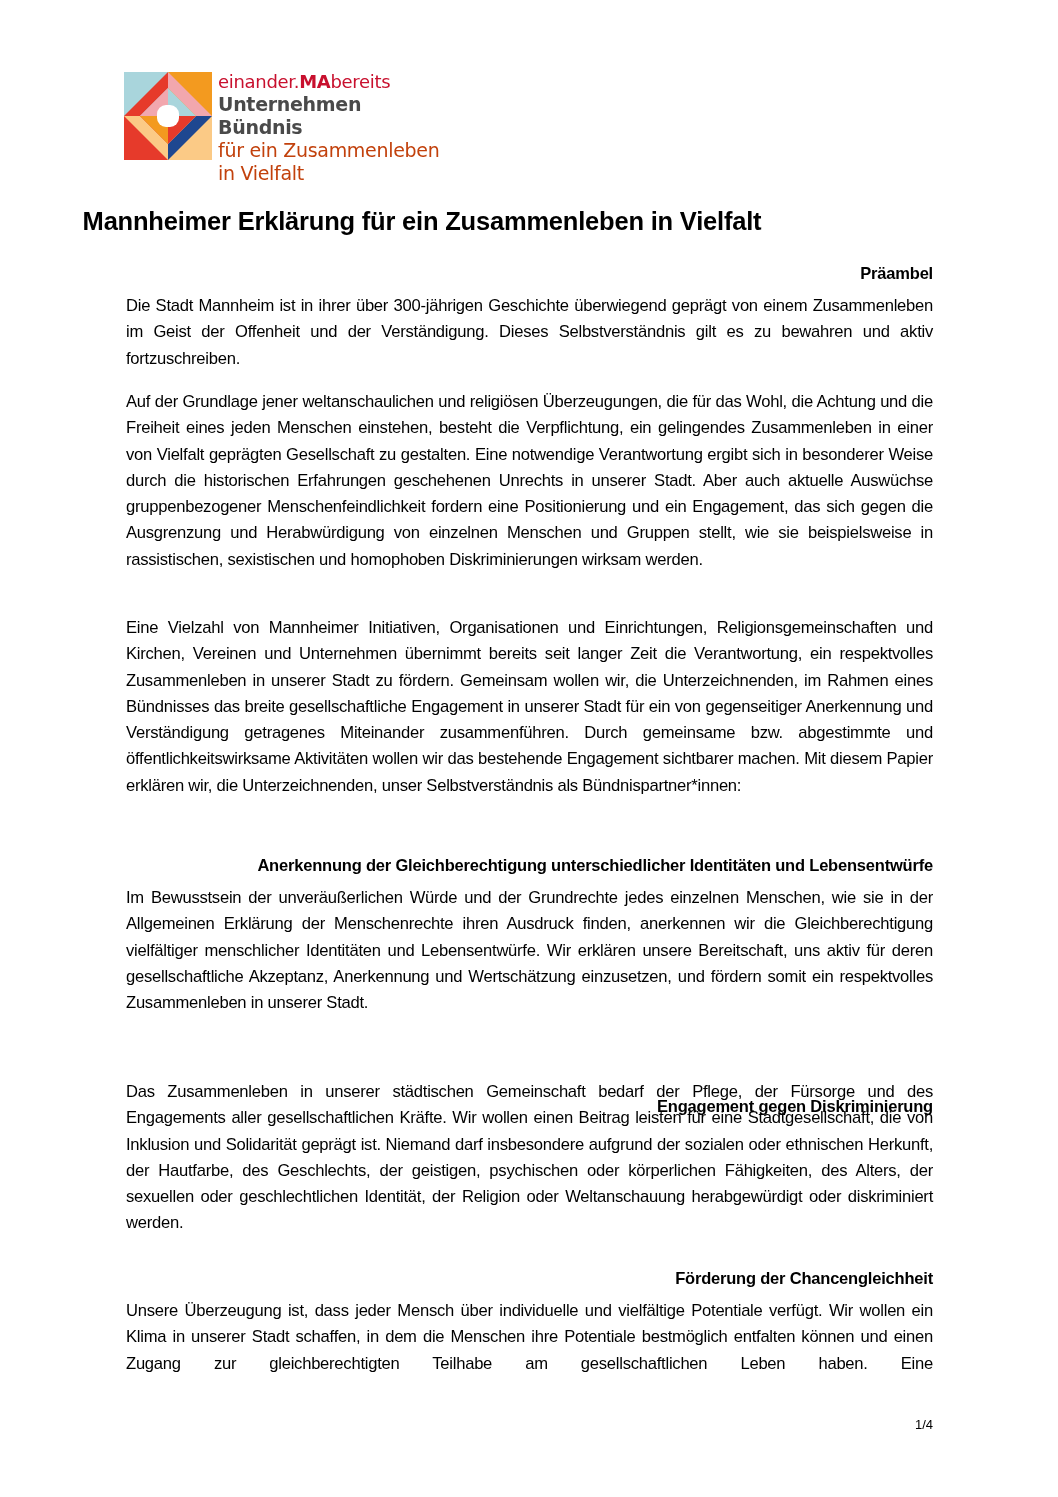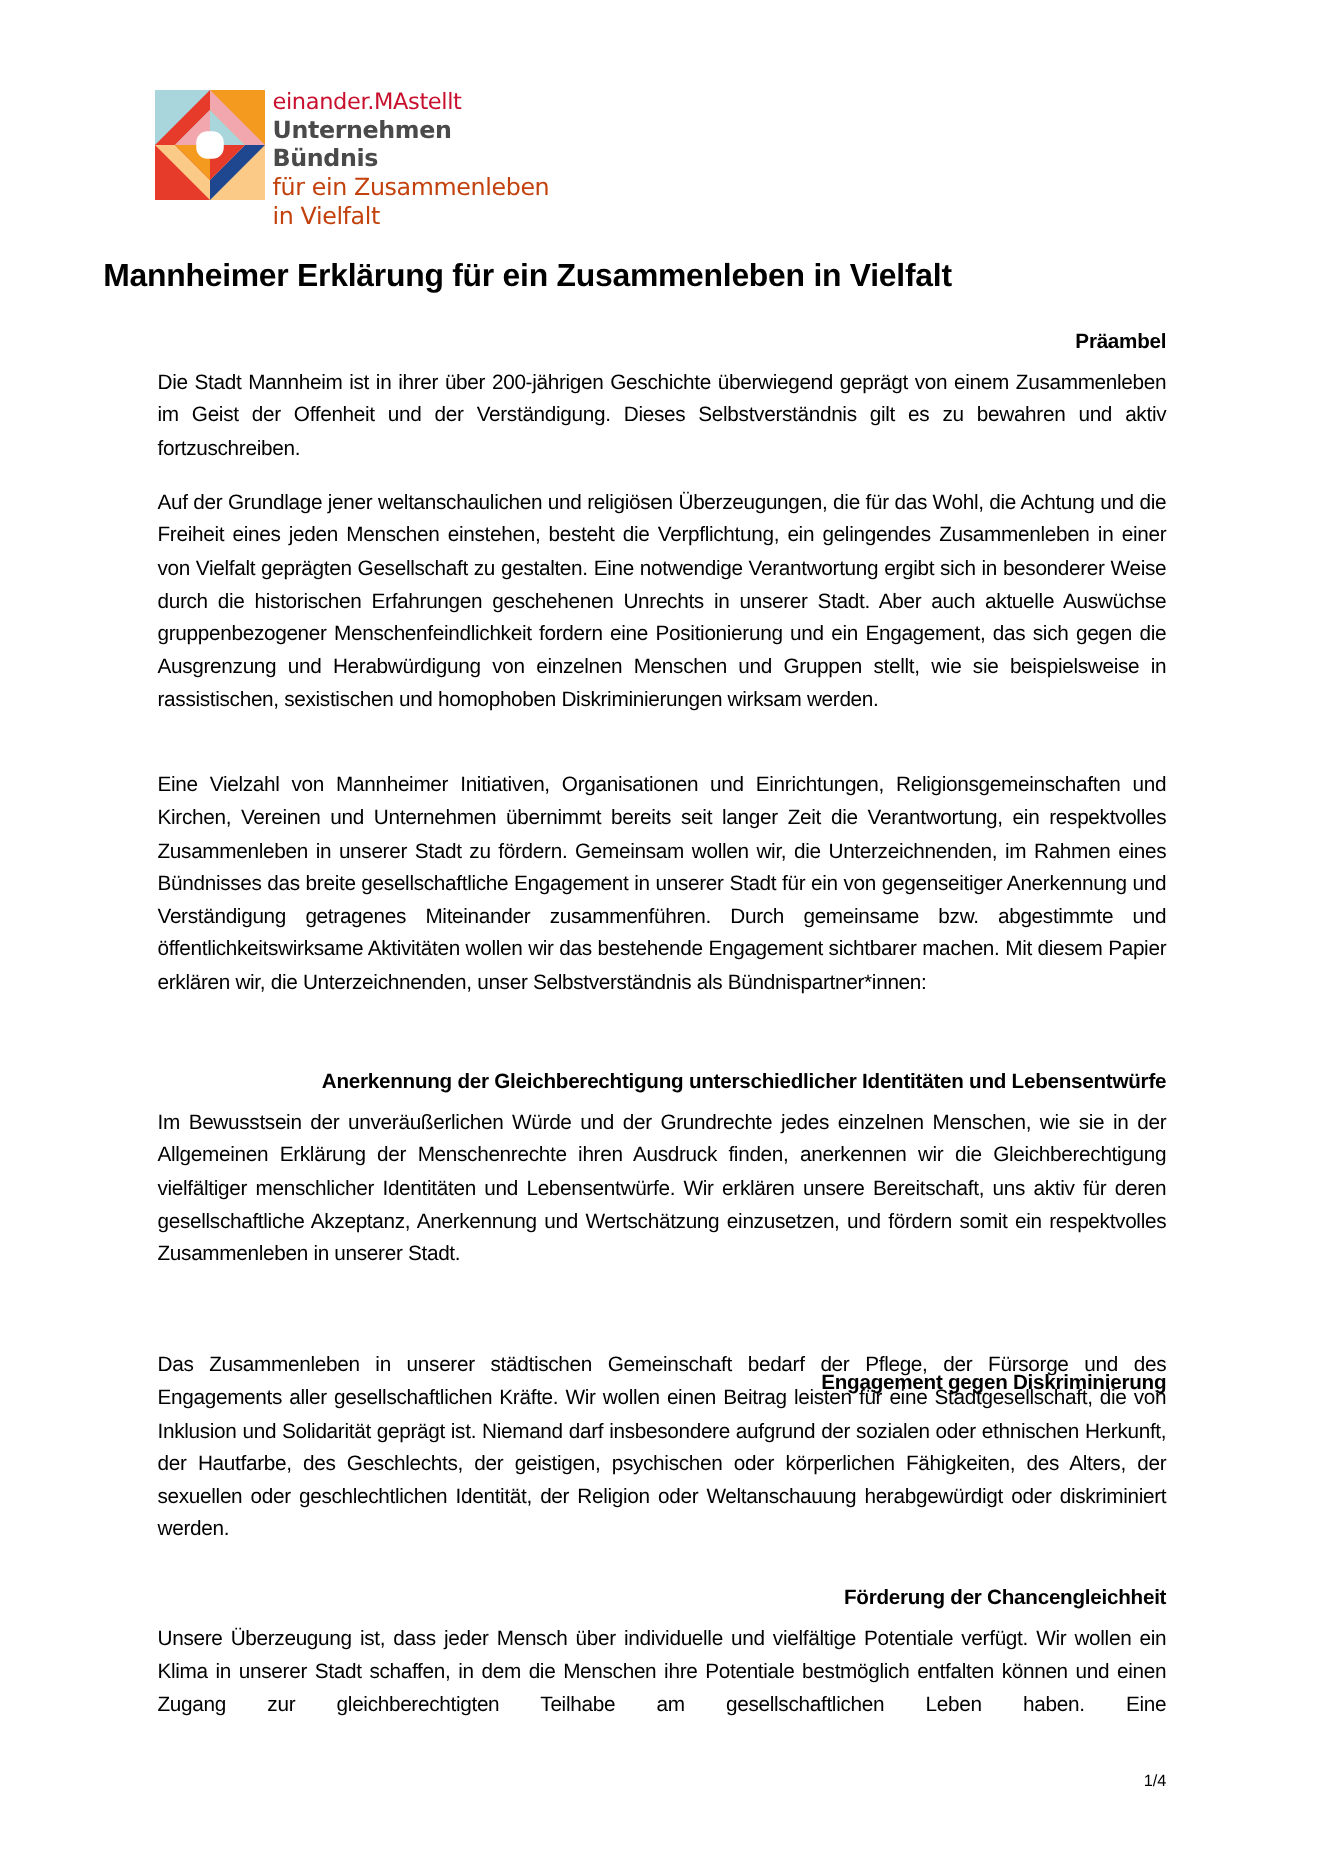--- a/index.html
+++ b/index.html
@@ -3,21 +3,21 @@
 <meta charset="utf-8">
 <style>
   html, body { margin: 0; padding: 0; background: #ffffff; }
   body { width: 1058px; height: 1497px; position: relative; overflow: hidden;
          font-family: "Liberation Sans", sans-serif; color: #000; }
   .logo-wrap { position: absolute; left: 124px; top: 72px; width: 320px; height: 92px; }
   .logo-mark { position: absolute; left: 0; top: 0; width: 88px; height: 88px; }
   .logo-text { position: absolute; left: 94px; top: -2px; font-family: "DejaVu Sans", sans-serif;
                line-height: 23px; font-size: 19px; letter-spacing: -0.3px; }
   .logo-line1 { color: #c8102e; font-size: 18px; }
-  .logo-line1 b { font-weight: normal; }
+  .logo-line1 b { font-weight: bold; }
   .logo-line2 { color: #4a4a4a; font-weight: bold; }
   .logo-line3, .logo-line4 { color: #c2410c; }
 
   .doc-title { position: absolute; left: 0; width: 844px; top: 207px; text-align: center;
                font-weight: bold; font-size: 25.5px; letter-spacing: -0.2px; }
   .content { position: absolute; left: 126px; width: 807px; top: 0; }
   .heading { position: absolute; left: 0; width: 807px; text-align: right; font-weight: bold;
              font-size: 16.5px; letter-spacing: -0.2px; }
   .para { position: absolute; left: 0; width: 807px; text-align: justify; font-size: 16.6px;
           line-height: 26.3px; letter-spacing: -0.25px; text-align-last: left; }
@@ -41,33 +41,33 @@
     <polygon points="0,44 44,88 44,72 16,44" fill="#fbca86"></polygon>
     <polygon points="16,44 44,72 44,44" fill="#f39a1f"></polygon>
 
     <rect x="44" y="44" width="44" height="44" fill="#fbca86"></rect>
     <polygon points="88,44 44,88 44,72 72,44" fill="#1e4790"></polygon>
     <polygon points="72,44 44,72 44,44" fill="#e63a2b"></polygon>
 
     <rect x="33" y="33" width="22" height="22" rx="9" fill="#ffffff"></rect>
   </svg>
   <div class="logo-text">
-    <div class="logo-line1"><span>einander.</span><b>MA</b><span>stellt</span></div>
+    <div class="logo-line1"><span>einander.</span><b>MA</b><span>bereits</span></div>
     <div class="logo-line2">Unternehmen Bündnis</div>
     <div class="logo-line3">für ein Zusammenleben</div>
     <div class="logo-line4">in Vielfalt</div>
   </div>
 </div>
 
 <h1 class="doc-title" style="margin:0;">Mannheimer Erklärung für ein Zusammenleben in Vielfalt</h1>
 
 <div class="content">
 
   <div class="heading" style="top:264px;">Präambel</div>
-  <p class="para" style="top:293px;margin:0;">Die Stadt Mannheim ist in ihrer über 200-jährigen Geschichte überwiegend geprägt von einem Zusammenleben im Geist der Offenheit und der Verständigung. Dieses Selbstverständnis gilt es zu bewahren und aktiv fortzuschreiben.</p>
+  <p class="para" style="top:293px;margin:0;">Die Stadt Mannheim ist in ihrer über 300-jährigen Geschichte überwiegend geprägt von einem Zusammenleben im Geist der Offenheit und der Verständigung. Dieses Selbstverständnis gilt es zu bewahren und aktiv fortzuschreiben.</p>
   <p class="para" style="top:389px;margin:0;">Auf der Grundlage jener weltanschaulichen und religiösen Überzeugungen, die für das Wohl, die Achtung und die Freiheit eines jeden Menschen einstehen, besteht die Verpflichtung, ein gelingendes Zusammenleben in einer von Vielfalt geprägten Gesellschaft zu gestalten. Eine notwendige Verantwortung ergibt sich in besonderer Weise durch die historischen Erfahrungen geschehenen Unrechts in unserer Stadt. Aber auch aktuelle Auswüchse gruppenbezogener Menschenfeindlichkeit fordern eine Positionierung und ein Engagement, das sich gegen die Ausgrenzung und Herabwürdigung von einzelnen Menschen und Gruppen stellt, wie sie beispielsweise in rassistischen, sexistischen und homophoben Diskriminierungen wirksam werden.</p>
   <p class="para" style="top:615px;margin:0;">Eine Vielzahl von Mannheimer Initiativen, Organisationen und Einrichtungen, Religionsgemeinschaften und Kirchen, Vereinen und Unternehmen übernimmt bereits seit langer Zeit die Verantwortung, ein respektvolles Zusammenleben in unserer Stadt zu fördern. Gemeinsam wollen wir, die Unterzeichnenden, im Rahmen eines Bündnisses das breite gesellschaftliche Engagement in unserer Stadt für ein von gegenseitiger Anerkennung und Verständigung getragenes Miteinander zusammenführen. Durch gemeinsame bzw. abgestimmte und öffentlichkeitswirksame Aktivitäten wollen wir das bestehende Engagement sichtbarer machen. Mit diesem Papier erklären wir, die Unterzeichnenden, unser Selbstverständnis als Bündnispartner*innen:</p>
 
   <div class="heading" style="top:856px;">Anerkennung der Gleichberechtigung unterschiedlicher Identitäten und Lebensentwürfe</div>
   <p class="para" style="top:885px;margin:0;">Im Bewusstsein der unveräußerlichen Würde und der Grundrechte jedes einzelnen Menschen, wie sie in der Allgemeinen Erklärung der Menschenrechte ihren Ausdruck finden, anerkennen wir die Gleichberechtigung vielfältiger menschlicher Identitäten und Lebensentwürfe. Wir erklären unsere Bereitschaft, uns aktiv für deren gesellschaftliche Akzeptanz, Anerkennung und Wertschätzung einzusetzen, und fördern somit ein respektvolles Zusammenleben in unserer Stadt.</p>
 
   <div class="heading" style="top:1049px;margin-top:48px;">Engagement gegen Diskriminierung</div>
   <p class="para" style="top:1079px;margin:0;">Das Zusammenleben in unserer städtischen Gemeinschaft bedarf der Pflege, der Fürsorge und des Engagements aller gesellschaftlichen Kräfte. Wir wollen einen Beitrag leisten für eine Stadtgesellschaft, die von Inklusion und Solidarität geprägt ist. Niemand darf insbesondere aufgrund der sozialen oder ethnischen Herkunft, der Hautfarbe, des Geschlechts, der geistigen, psychischen oder körperlichen Fähigkeiten, des Alters, der sexuellen oder geschlechtlichen Identität, der Religion oder Weltanschauung herabgewürdigt oder diskriminiert werden.</p>
 
   <div class="heading" style="top:1269px;">Förderung der Chancengleichheit</div>

